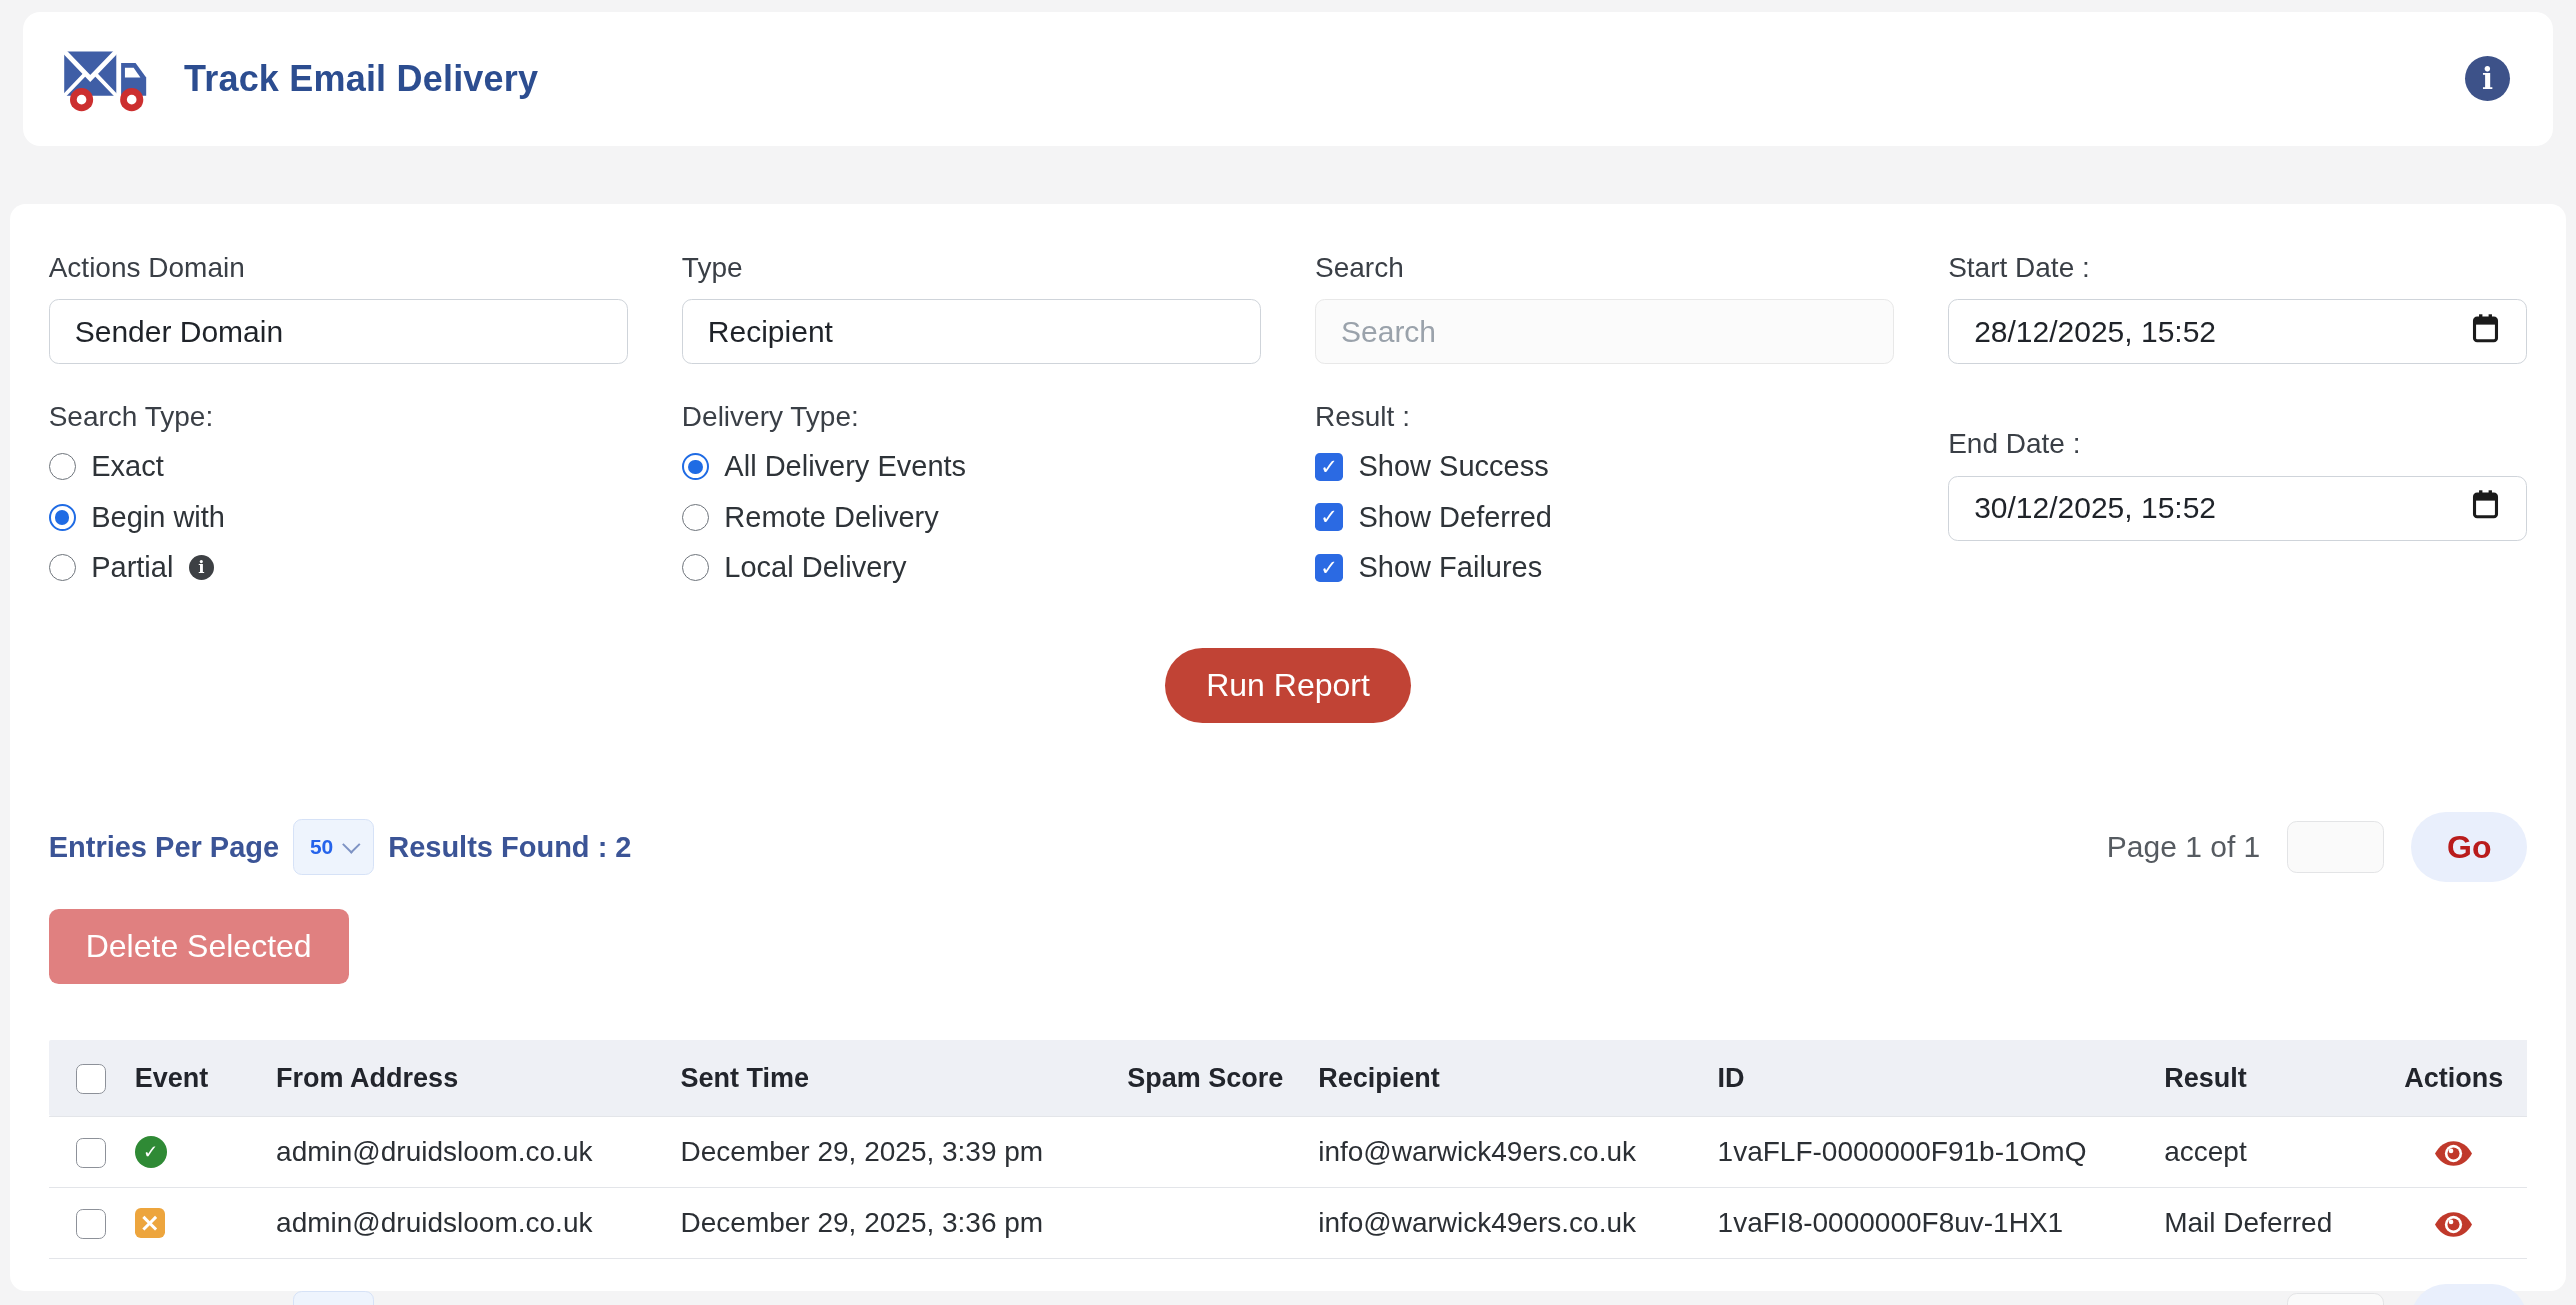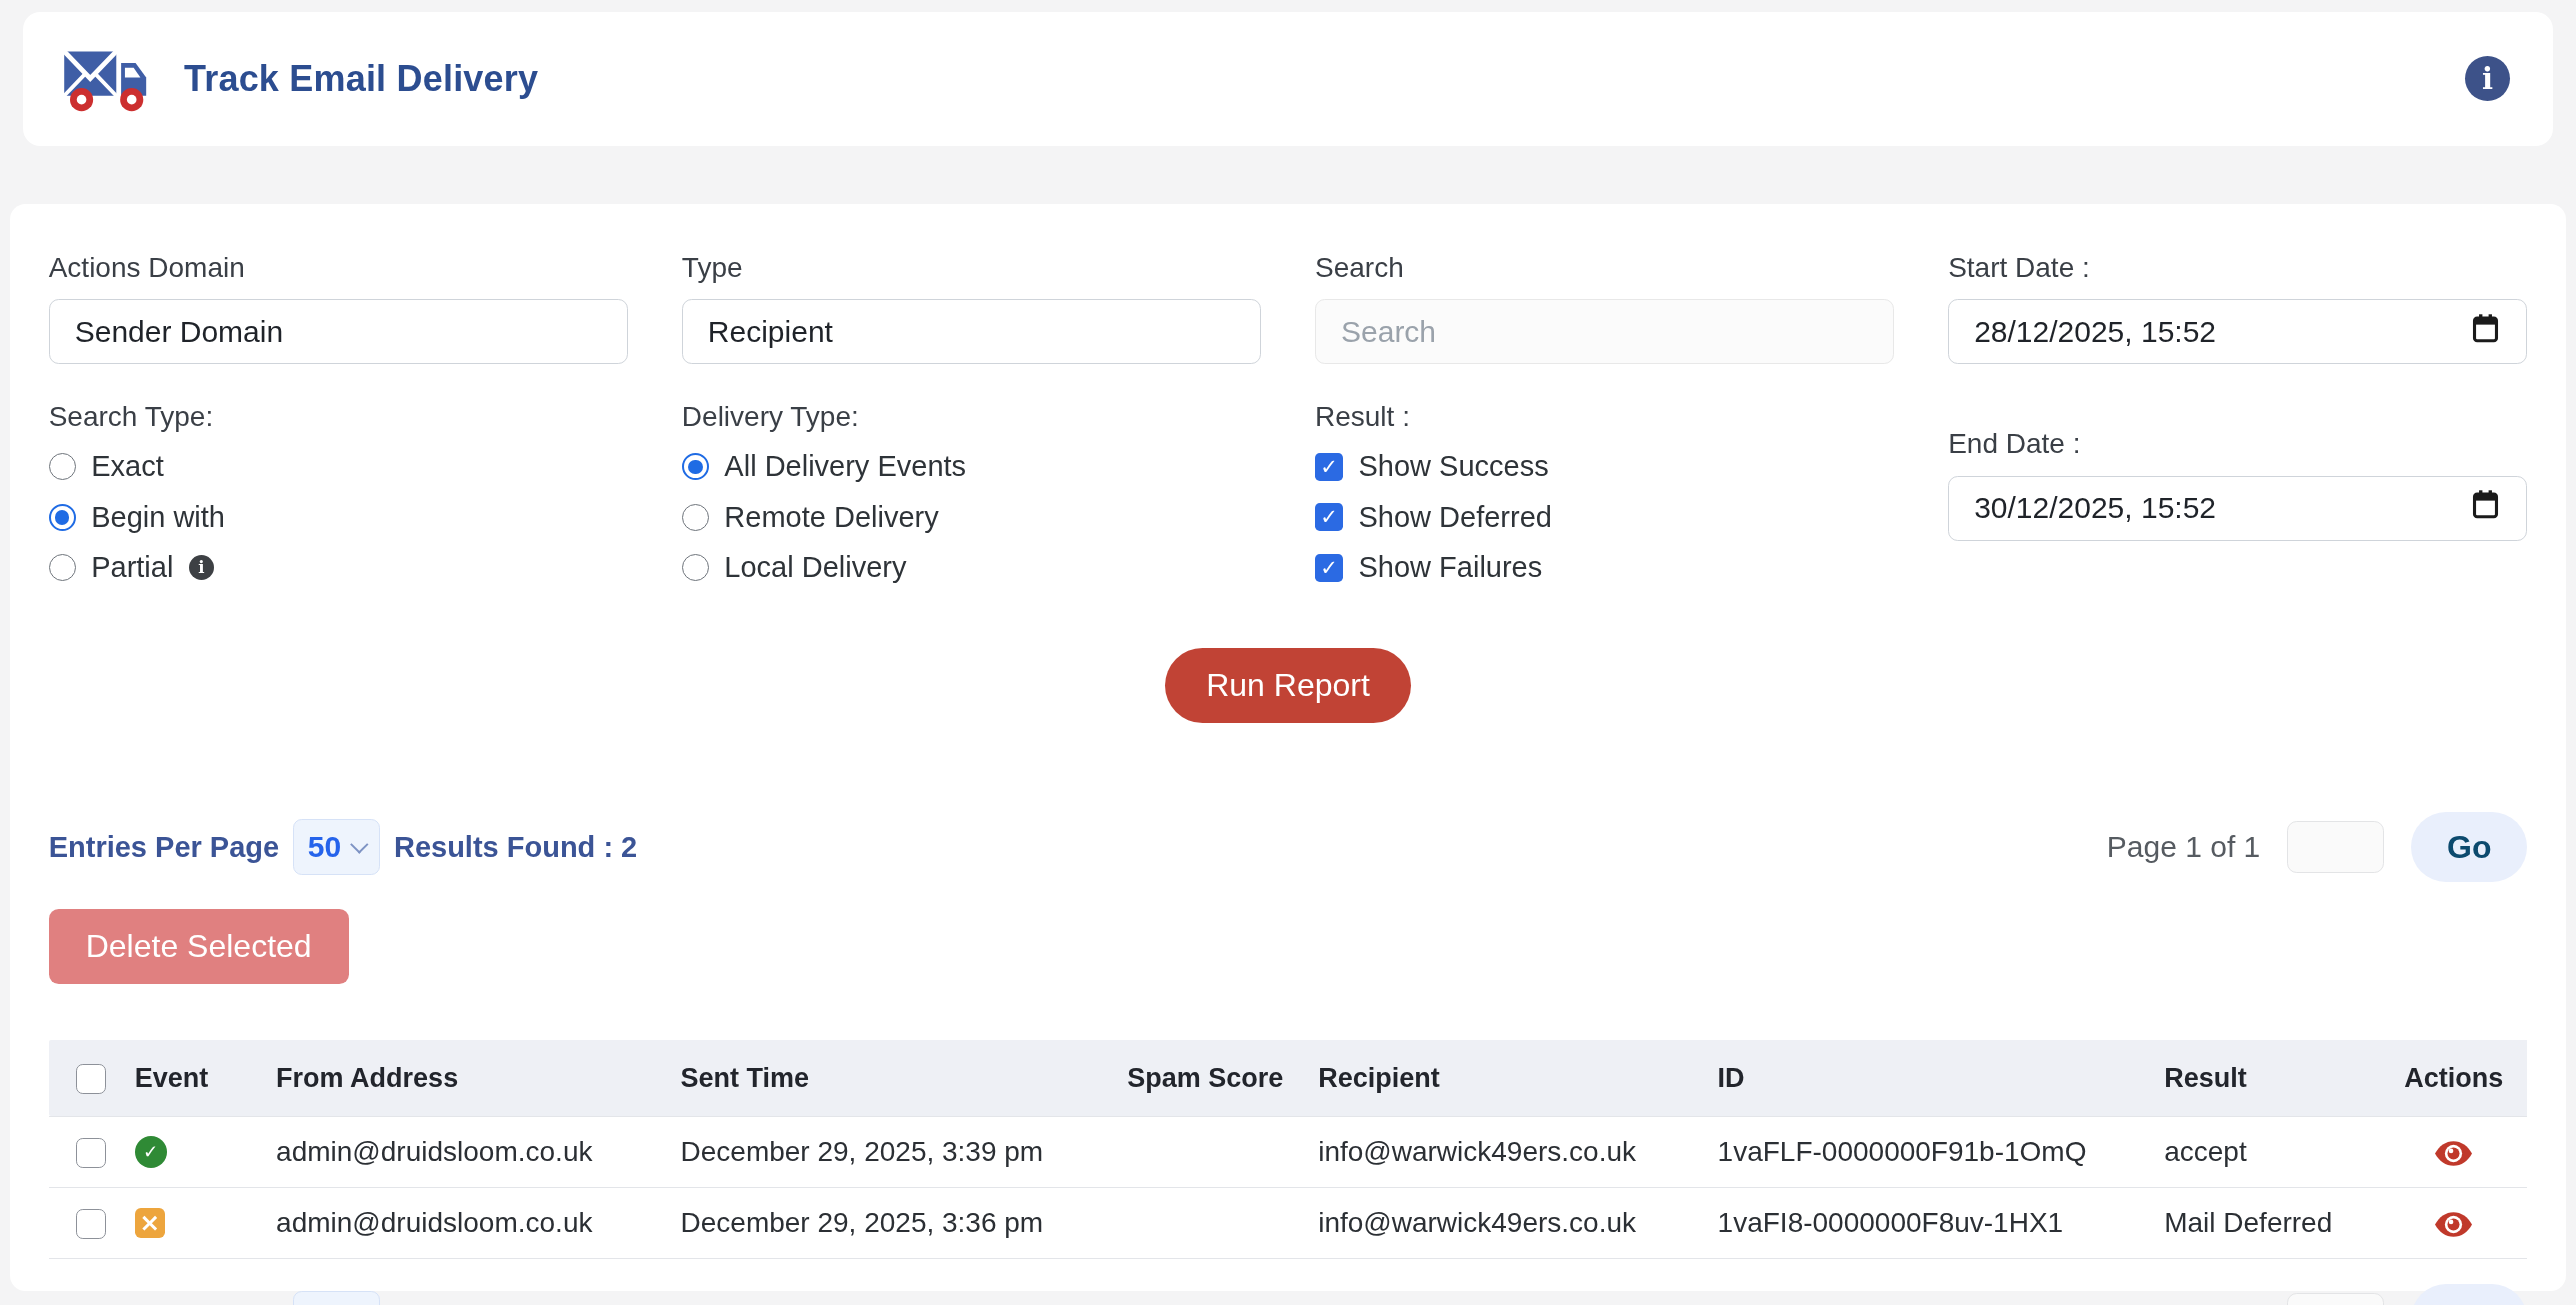--- a/index.html
+++ b/index.html
@@ -92,31 +92,31 @@
   
   .controls { display:flex; align-items:center; justify-content:space-between; margin-top:89px; }
   .controls.bottom { margin-top:25px; }
   .ctrl-left { display:flex; align-items:center; gap:14px; }
   .blue-bold { font-size:29px; font-weight:bold; color:#3b5496; }
   .pp-select {
     display:flex; align-items:center; justify-content:center; gap:11.6px;
     min-width:81px; height:56px; padding:0 13.6px;
     background:#eef4fd; border:1px solid #d6e2f7; border-radius:8.7px; cursor:pointer;
   }
-  .pp-value { font-size:30px; font-weight:bold; color:#2563eb; }
+  .pp-value { font-size:21px; font-weight:bold; color:#2563eb; }
   .chev { width:12.6px; height:12.6px; border-right:2.9px solid #7e93c4; border-bottom:2.9px solid #7e93c4; transform:rotate(45deg); margin-top:-6.8px; }
   .ctrl-right { display:flex; align-items:center; gap:27px; }
   .page-label { font-size:30px; color:#565b61; }
   .page-input {
     width:97px; height:52px; background:#fafafa; border:1px solid #e3e4e6;
     border-radius:9.7px; font-size:27px; padding:0 13.6px; font-family:inherit;
   }
   .go-btn {
     min-width:116px; height:70px; border-radius:35px; border:none; cursor:pointer;
-    background:#e9effc; color:#0c4a6e; font-size:32px; font-weight:bold; font-family:inherit;
+    background:#e9effc; color:#b91c1c; font-size:32px; font-weight:bold; font-family:inherit;
   }
 
   
   .delete-btn {
     margin-top:27px; height:75px; padding:0 37px; border:none; border-radius:9.7px;
     background:#e08080; color:#fff; font-size:32px; cursor:pointer; font-family:inherit;
     display:inline-block;
   }
 
   

